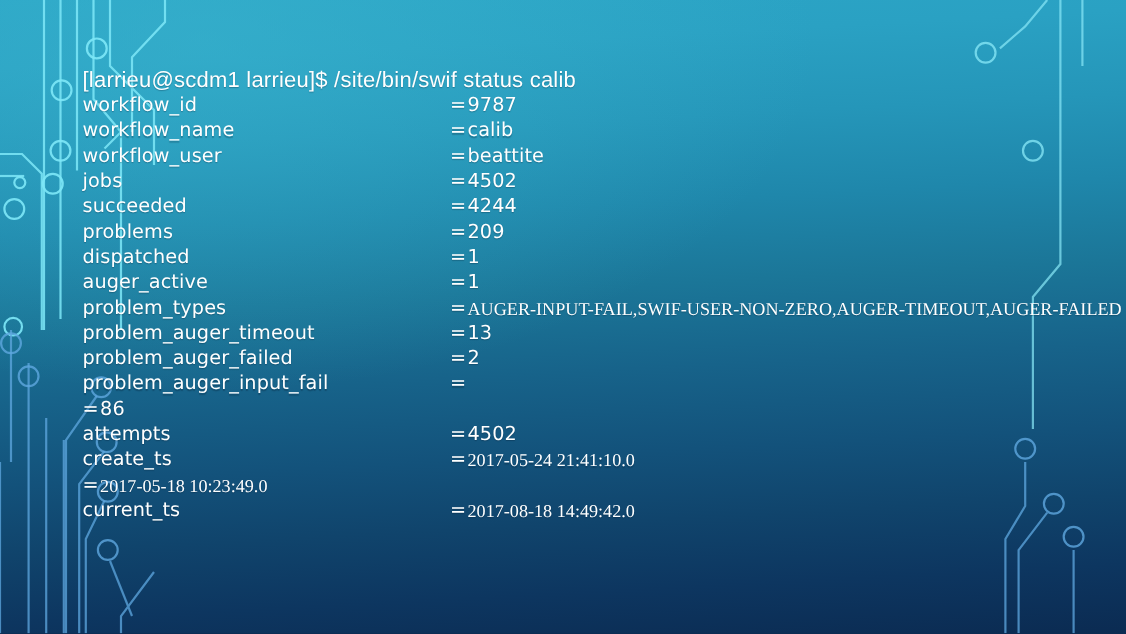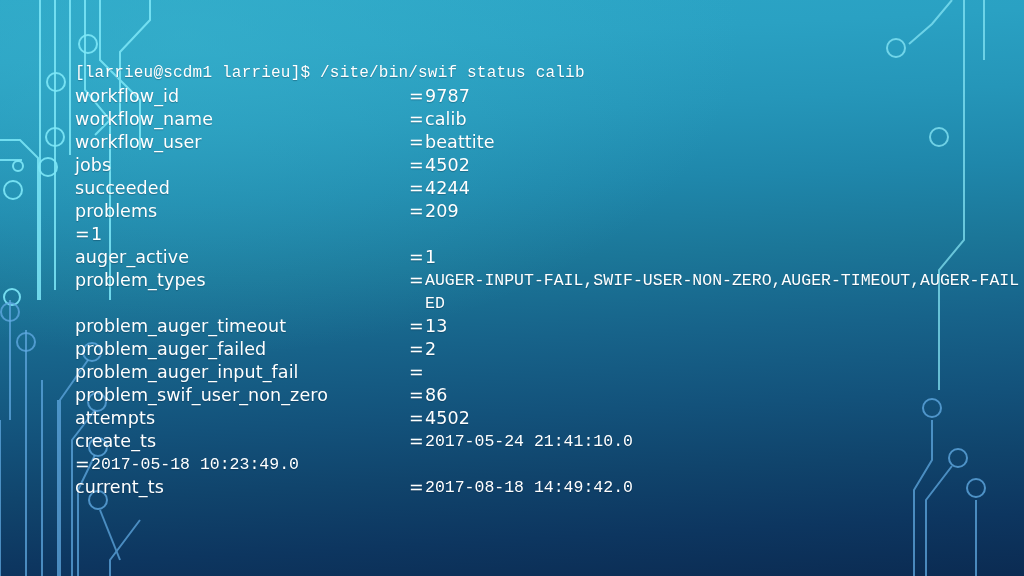--- a/index.html
+++ b/index.html
@@ -54,22 +54,22 @@
     width:945px;
     color:#ffffff;
     font-size:17.5px;
     line-height:23px;
     letter-spacing:0.1px;
     text-shadow:0 1px 1px rgba(0,20,40,0.28);
   }
 
   .cmd-line {
     white-space:pre;
-    font-family:Liberation Mono, monospace;
-    font-size:16px;
+    font-family:Liberation Sans, sans-serif;
+    font-size:20px;
     letter-spacing:0.2px;
   }
 
   .row {
     display:flex;
     align-items:flex-start;
   }
   .key {
     flex:0 0 334px;
     white-space:pre;
@@ -78,21 +78,21 @@
     flex:0 0 16px;
     white-space:pre;
   }
   .val {
     flex:1 1 auto;
     white-space:pre-wrap;
     word-break:break-all;
     font-family:"DejaVu Sans", sans-serif;
   }
   .val.mono {
-    font-family:Liberation Mono, monospace;
+    font-family:Liberation Serif, serif;
     font-size:16.5px;
     letter-spacing:0px;
   }
 </style>
 </head>
 <body>
 
 <div id="slide">
 
   <svg id="circuit-left" viewBox="0 0 210 576" preserveAspectRatio="none" aria-hidden="true">
@@ -190,20 +190,21 @@
           <span class="key">succeeded</span>
           <span class="eq">=</span>
           <span class="val">4244</span>
         </div>
         <div class="row">
           <span class="key">problems</span>
           <span class="eq">=</span>
           <span class="val">209</span>
         </div>
         <div class="row">
+          <span class="key">dispatched</span>
           <span class="eq">=</span>
           <span class="val">1</span>
         </div>
         <div class="row">
           <span class="key">auger_active</span>
           <span class="eq">=</span>
           <span class="val">1</span>
         </div>
         <div class="row">
           <span class="key">problem_types</span>
@@ -218,21 +219,20 @@
         <div class="row">
           <span class="key">problem_auger_failed</span>
           <span class="eq">=</span>
           <span class="val">2</span>
         </div>
         <div class="row">
           <span class="key">problem_auger_input_fail</span>
           <span class="eq">=</span>
         </div>
         <div class="row">
-          <span class="key">problem_swif_user_non_zero</span>
           <span class="eq">=</span>
           <span class="val">86</span>
         </div>
         <div class="row">
           <span class="key">attempts</span>
           <span class="eq">=</span>
           <span class="val">4502</span>
         </div>
         <div class="row">
           <span class="key">create_ts</span>

